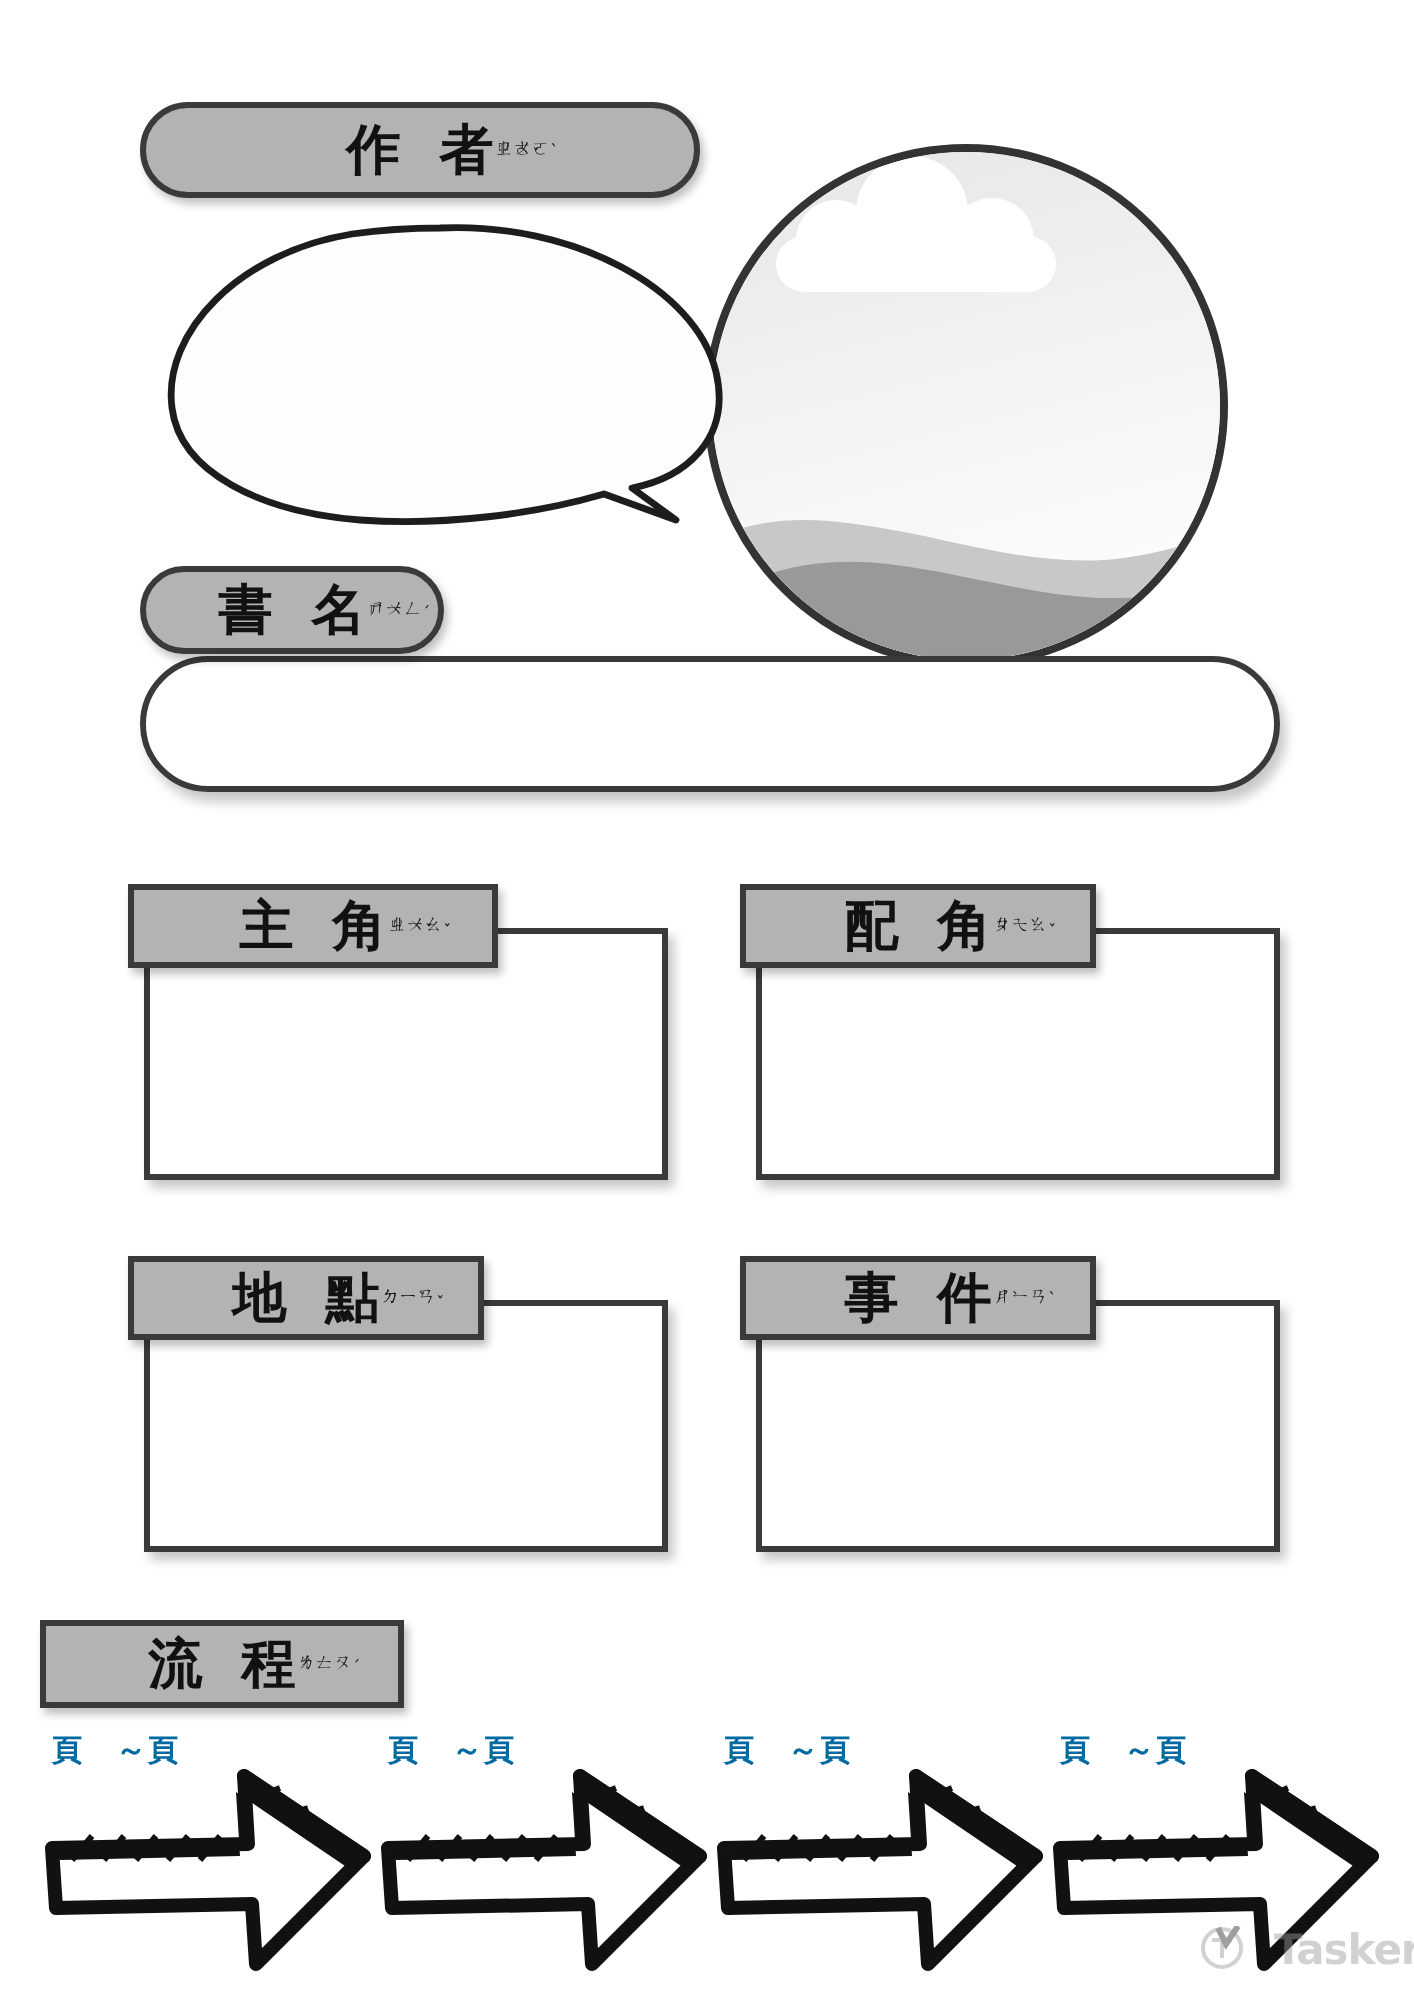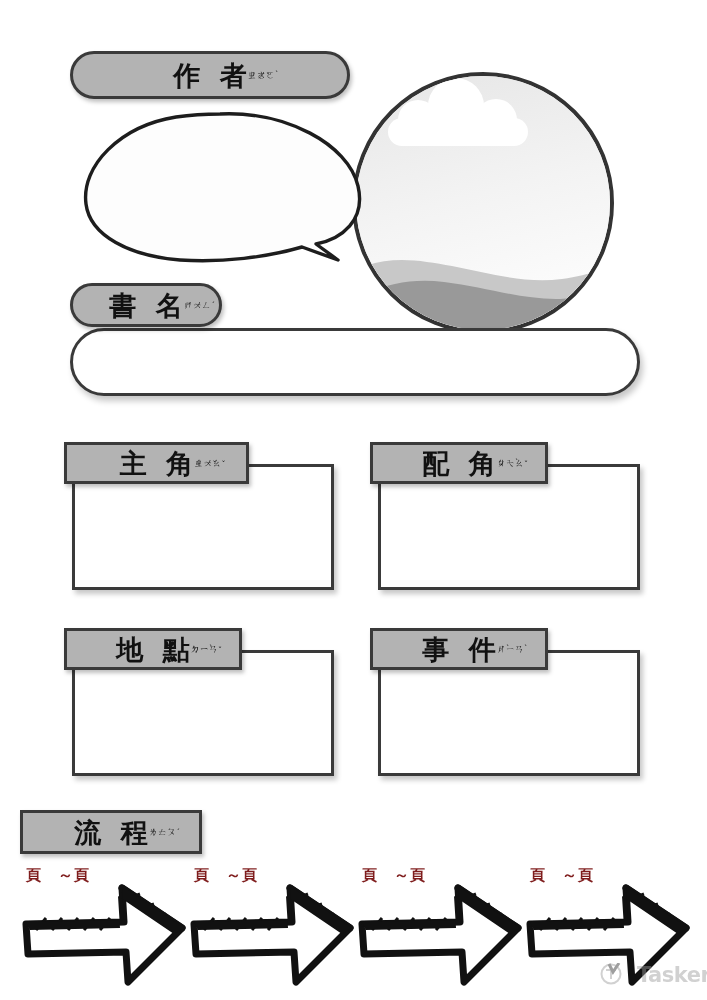--- a/index.html
+++ b/index.html
@@ -122,21 +122,21 @@
   .bubble svg { display: block; }
 
   
   .arrow-unit { position: absolute; }
   .arrow-unit svg { display: block; }
   .page-label {
     position: absolute;
     font-family: "DejaVu Sans", "Liberation Sans", sans-serif;
     font-size: 15px;
     font-weight: 600;
-    color: #7f1d1d;
+    color: #0369a1;
     white-space: nowrap;
     letter-spacing: 1px;
   }
 
   
   .watermark {
     position: absolute;
     display: flex;
     align-items: flex-start;
     gap: 15px;

